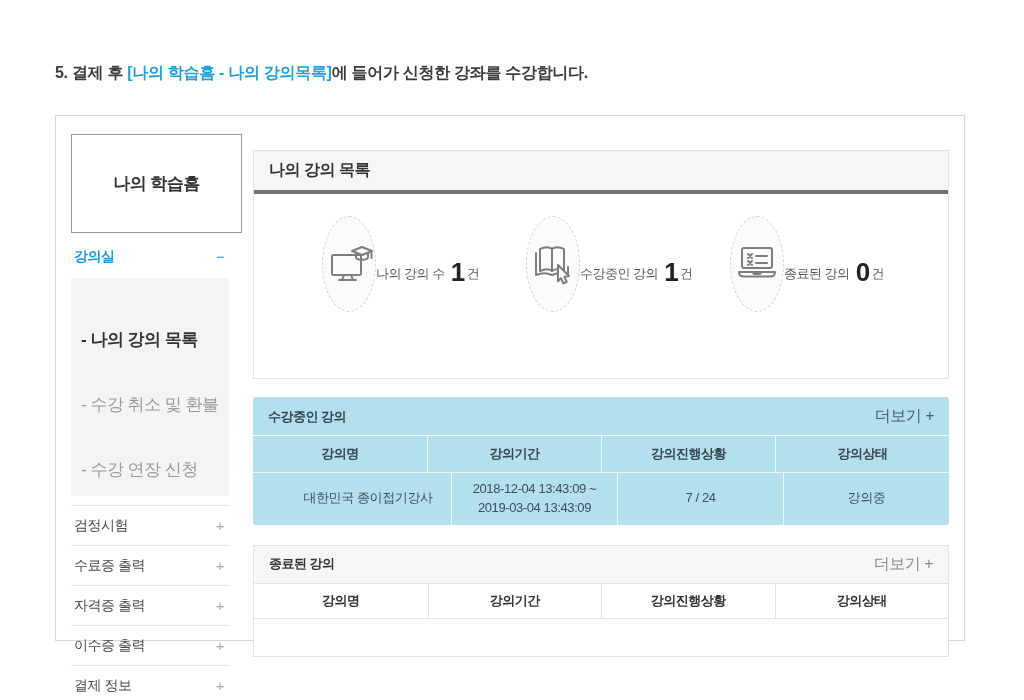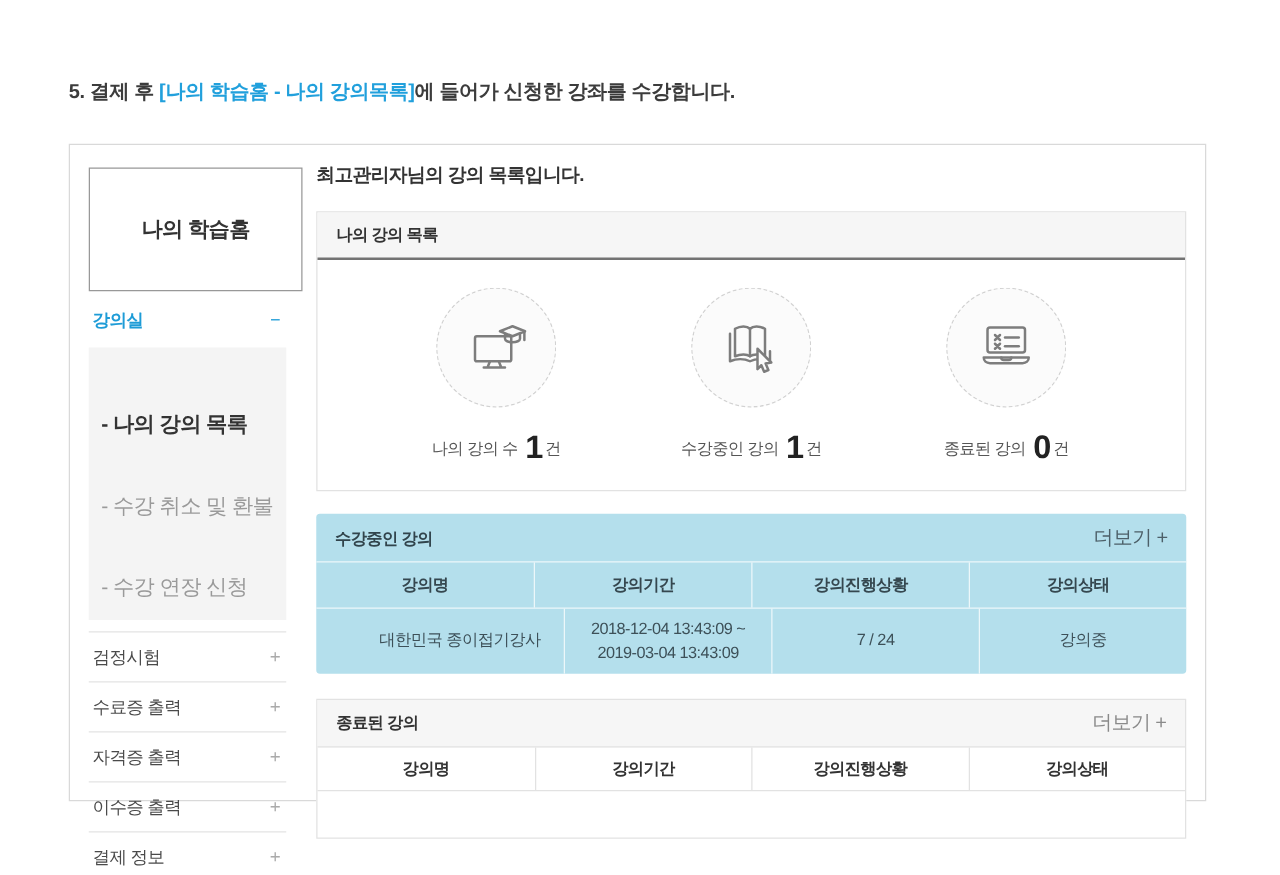--- a/index.html
+++ b/index.html
@@ -30,26 +30,26 @@
                padding:0 3px; cursor:pointer; letter-spacing:-0.5px; }
   .side-item:last-child { border-bottom:1px solid #e4e4e4; }
   .side-item .plus { color:#aaaaaa; font-size:15px; padding-right:2px; }
 
   
   .main { position:absolute; left:197px; top:15px; width:696px; }
   .greeting { font-size:15px; font-weight:bold; color:#333; letter-spacing:-0.5px; }
 
   
   .box { border:1px solid #e2e2e2; background:#fff; }
-  .box-head { background:#f6f6f6; border-bottom:2px solid #737373; padding:9px 15px;
-              font-size:13px; font-weight:bold; color:#333; letter-spacing:-0.5px; }
+  .box-head { background:#f6f6f6; border-bottom:4px solid #737373; padding:9px 15px;
+              font-size:16px; font-weight:bold; color:#333; letter-spacing:-0.5px; }
   .summary-box { margin-top:19px; }
   .summary-body { height:184px; display:flex; justify-content:center; align-items:flex-start;
                   gap:54px; padding-top:22px; }
-  .stat { display:flex; flex-direction:column; align-items:center; width:150px; }
+  .stat { display:flex; flex-direction:row; align-items:center; width:150px; }
   .stat-circle { width:96px; height:96px; border-radius:50%; border:1px dashed #d2d2d2;
                  background:#fbfbfb; display:flex; align-items:center; justify-content:center; }
   .stat-caption { margin-top:16px; font-size:13px; color:#555; letter-spacing:-0.5px; white-space:nowrap; }
   .stat-caption .num { font-size:26px; font-weight:bold; color:#222; margin:0 2px 0 6px; vertical-align:-3px; }
 
   
   .blue-box { margin-top:18px; background:#b4dfec; border-radius:3px; overflow:hidden; }
   .blue-head { display:flex; justify-content:space-between; align-items:center; padding:9px 15px 8px 15px; }
   .blue-head .title { font-size:13px; font-weight:bold; color:#31444c; letter-spacing:-0.5px; }
   .more-link { font-size:16px; color:#4d6069; letter-spacing:-0.5px; cursor:pointer; }
@@ -121,21 +121,20 @@
         <span class="plus">+</span>
       </div>
       <div class="side-item">
         <span>장바구니</span>
         <span class="plus">+</span>
       </div>
     </div>
   </div>
 
   <div class="main">
-    <div class="greeting">최고관리자님의 강의 목록입니다.</div>
 
     <div class="box summary-box">
       <div class="box-head">나의 강의 목록</div>
       <div class="summary-body">
 
         <div class="stat">
           <div class="stat-circle">
             <svg class="icon" width="52" height="50" viewBox="0 0 52 50">
               <rect x="9" y="16" width="29" height="20" rx="1.5"></rect>
               <path d="M21 36 l-2 5 M28 36 l2 5 M16 41 h17"></path>

